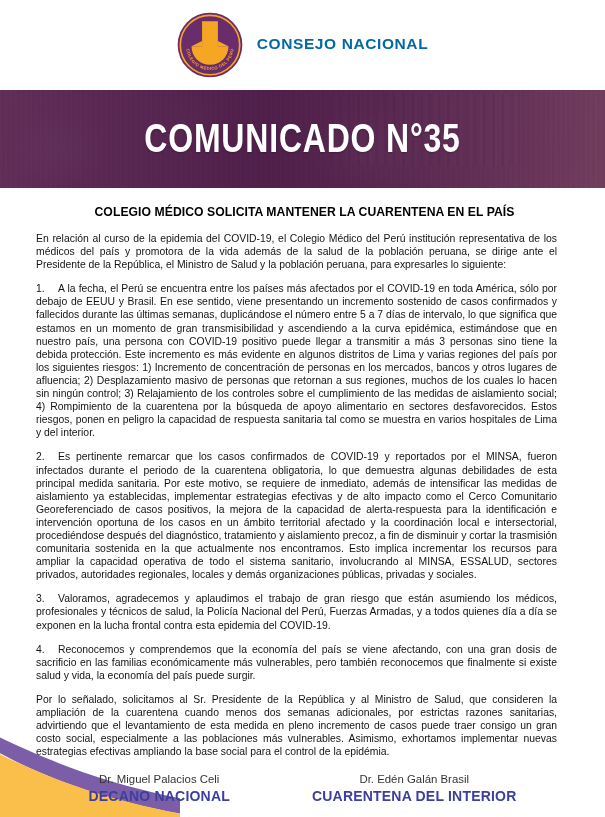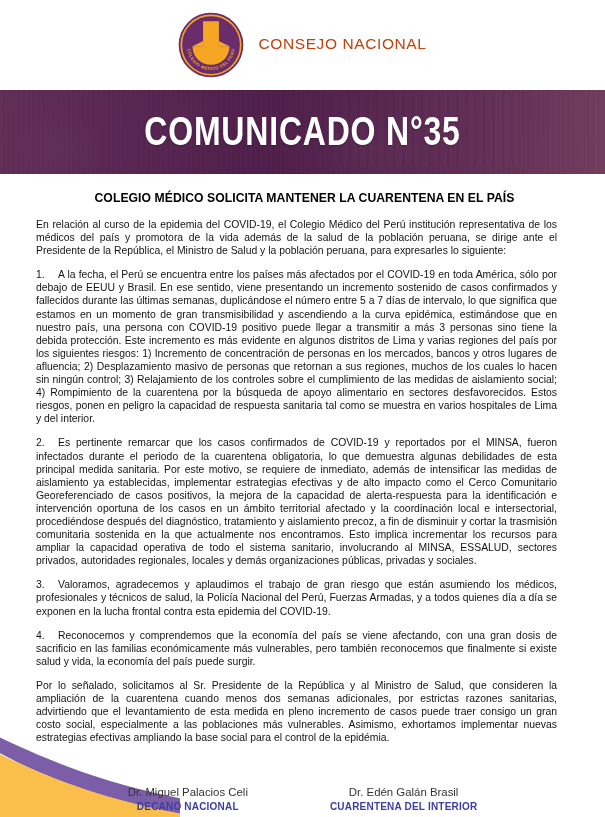--- a/index.html
+++ b/index.html
@@ -37,36 +37,36 @@
 
   .org-text {
     display: flex;
     flex-direction: column;
     justify-content: center;
     line-height: 1.15;
     padding-bottom: 2px;
   }
   .org-title {
     font-size: 15.5px;
-    font-weight: normal;
+    font-weight: bold;
     letter-spacing: 0.6px;
-    color: #c2410c;
+    color: #0369a1;
   }
   .org-sub {
     font-size: 10.5px;
     font-weight: bold;
     letter-spacing: 0.25px;
     color: #555555;
     margin-top: 2px;
   }
 
   
   .banner {
     position: relative;
-    height: 84px;
+    height: 98px;
     overflow: hidden;
     background: #5d2a56;
   }
   .banner-photo {
     position: absolute;
     inset: 0;
     background:
       radial-gradient(ellipse 70px 55px at 60px 58px, rgba(150,120,140,.55), transparent 70%),
       radial-gradient(ellipse 55px 45px at 185px 30px, rgba(120,95,115,.5), transparent 70%),
       radial-gradient(ellipse 90px 60px at 370px 60px, rgba(160,130,150,.45), transparent 72%),
@@ -132,36 +132,36 @@
     text-align: right;
     margin: 16px 0 0 0;
     color: #131313;
   }
 
   
   .signatures {
     position: absolute;
     left: 0;
     right: 0;
-    bottom: 4px;
+    bottom: 12px;
     display: flex;
     justify-content: center;
     gap: 82px;
     z-index: 4;
   }
   .sig {
     text-align: center;
     line-height: 1.25;
   }
   .sig-name {
     font-size: 11.4px;
     color: #333333;
   }
   .sig-role {
-    font-size: 10px;
+    font-size: 14px;
     font-weight: bold;
     color: #3c3fa0;
     letter-spacing: 0.2px;
     margin-top: 1px;
   }
 
   
   .swoosh {
     position: absolute;
     left: 0;

